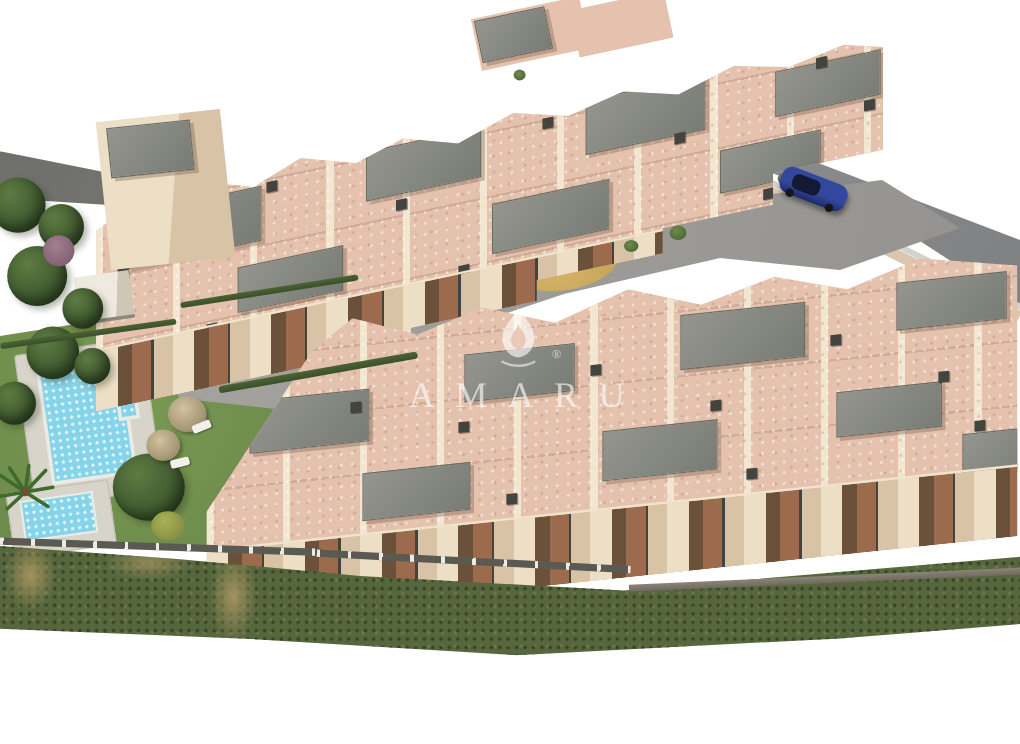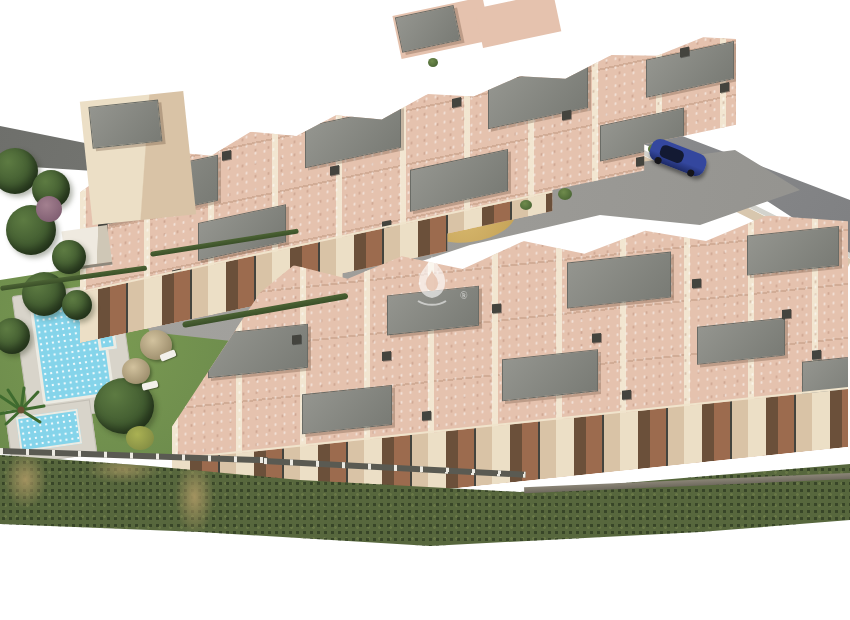--- a/index.html
+++ b/index.html
@@ -270,15 +270,16 @@
     <div class="car-wheel cw2"></div>
   </div>
 
   <div class="watermark">
     <svg class="wm-flame" viewBox="0 0 40 50">
       <path d="M20 0 C22 8 32 12 33 24 C34 34 28 41 20 42 C12 41 6 34 7 24 C8 14 16 10 20 0 Z" fill="#ffffff" opacity="0.62"></path>
       <path d="M20 14 C21 19 26 21 26 27 C26 32 23 35 20 35 C17 35 14 32 14 27 C14 21 19 19 20 14 Z" fill="#e5c2ae" opacity="0.85"></path>
       <path d="M6 45 C14 50 26 50 34 45" stroke="#ffffff" stroke-width="2" fill="none" opacity="0.55"></path>
     </svg>
     <span class="wm-reg">®</span>
+    <span class="wm-text">AMARU</span>
   </div>
 
 </div>
 
 </body></html>

